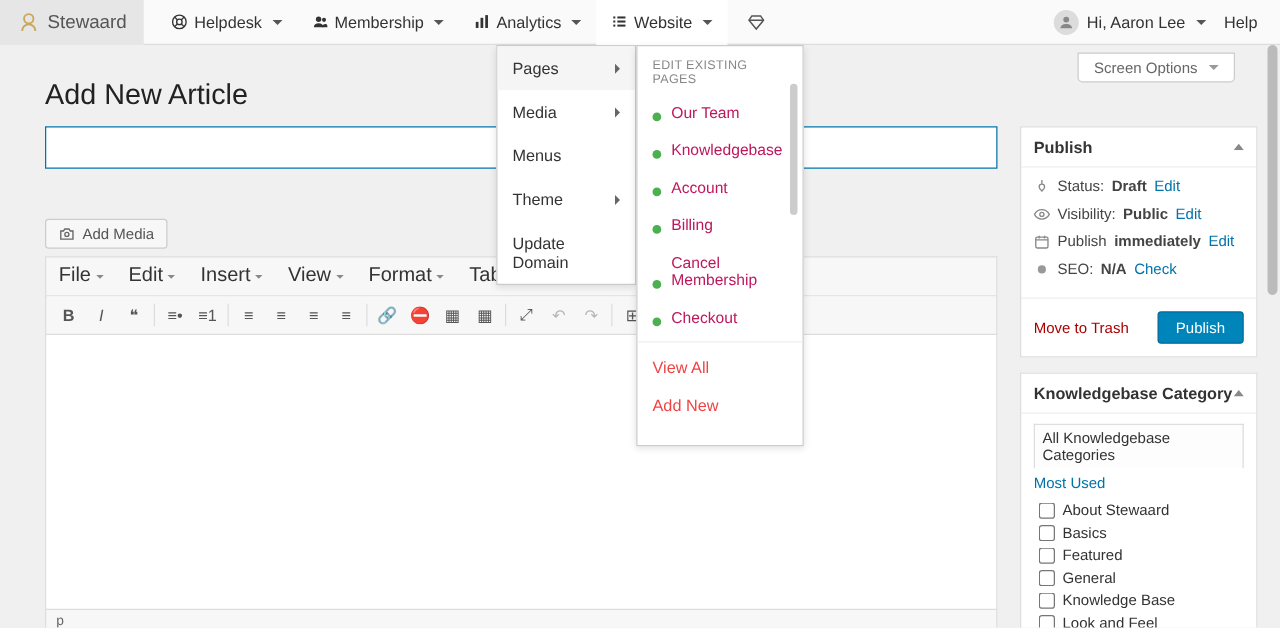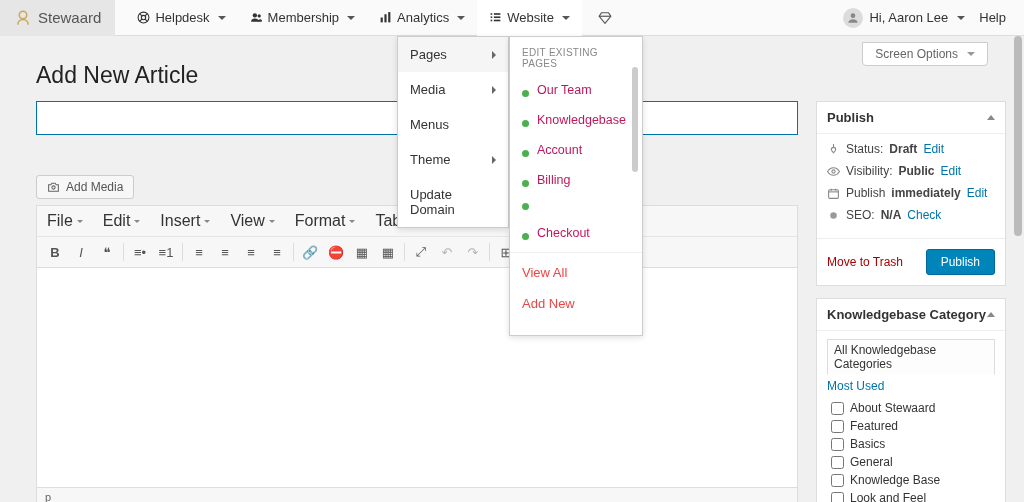--- a/index.html
+++ b/index.html
@@ -199,20 +199,21 @@
     <div class="fl-item">
         <span class="dot"></span>
         <span>Account</span>
       </div>
     <div class="fl-item">
         <span class="dot"></span>
         <span>Billing</span>
       </div>
     <div class="fl-item">
         <span class="dot"></span>
+        <span>Cancel Membership</span>
       </div>
     <div class="fl-item">
         <span class="dot"></span>
         <span>Checkout</span>
       </div>
   </div>
   <div class="fl-scrollbar"></div>
   <div class="fl-divider"></div>
   <div class="fl-action">View All</div>
   <div class="fl-action">Add New</div>
@@ -372,28 +373,28 @@
             <span class="cat-tab active">All Knowledgebase Categories</span>
             <span class="cat-tab">Most Used</span>
           </div>
           <div class="cat-list">
             <label class="cat-item">
                 <input type="checkbox" style="">
                 <span>About Stewaard</span>
               </label>
             <label class="cat-item">
                 <input type="checkbox" style="">
+                <span>Basics</span>
+              </label>
+            <label class="cat-item">
+                <input type="checkbox" style="">
                 <span>Featured</span>
               </label>
             <label class="cat-item">
                 <input type="checkbox" style="">
-                <span>Basics</span>
-              </label>
-            <label class="cat-item">
-                <input type="checkbox" style="">
                 <span>General</span>
               </label>
             <label class="cat-item">
                 <input type="checkbox" style="">
                 <span>Knowledge Base</span>
               </label>
             <label class="cat-item">
                 <input type="checkbox" style="">
                 <span>Look and Feel</span>
               </label>

